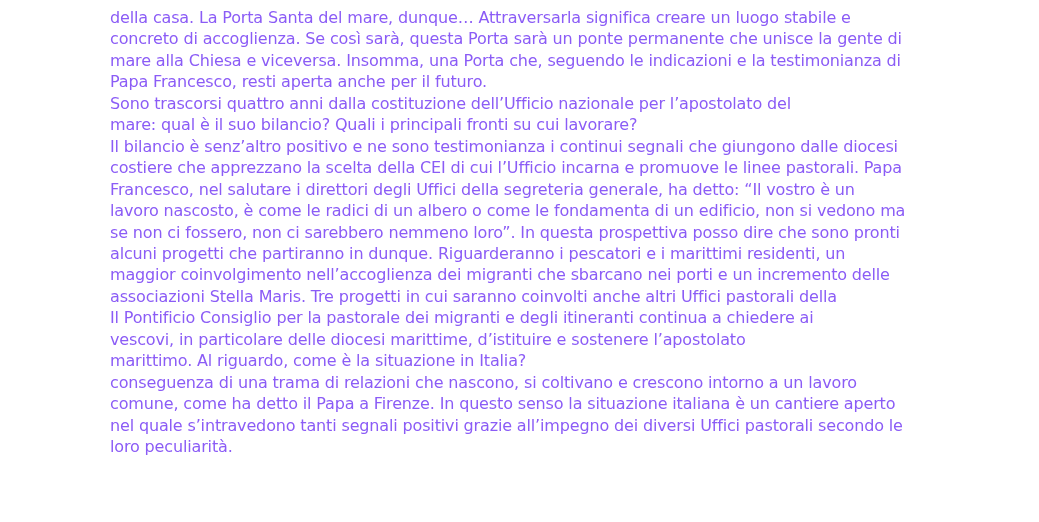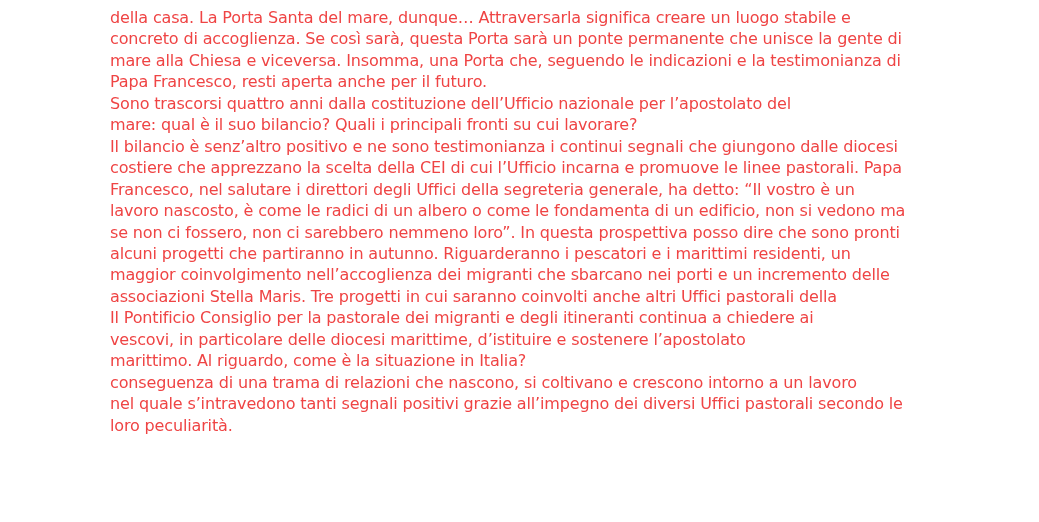--- a/index.html
+++ b/index.html
@@ -28,21 +28,21 @@
   }
   .para {
     margin: 0;
     padding: 0;
   }
   .line {
     white-space: pre;
     font-size: 16px;
     line-height: 21.45px;
     letter-spacing: -0.15px;
-    color: #ef4444;
+    color: #8b5cf6;
   }
   .question .line {
     font-weight: 400;
   }
 </style>
 </head>
 <body>
 
 <div class="page">
   <div class="article">
@@ -55,28 +55,29 @@
       <div class="para question">
         <div class="line">Sono trascorsi quattro anni dalla costituzione dell’Ufficio nazionale per l’apostolato del</div>
         <div class="line">mare: qual è il suo bilancio? Quali i principali fronti su cui lavorare?</div>
       </div>
       <div class="para answer">
         <div class="line">Il bilancio è senz’altro positivo e ne sono testimonianza i continui segnali che giungono dalle diocesi</div>
         <div class="line">costiere che apprezzano la scelta della CEI di cui l’Ufficio incarna e promuove le linee pastorali. Papa</div>
         <div class="line">Francesco, nel salutare i direttori degli Uffici della segreteria generale, ha detto: “Il vostro è un</div>
         <div class="line">lavoro nascosto, è come le radici di un albero o come le fondamenta di un edificio, non si vedono ma</div>
         <div class="line">se non ci fossero, non ci sarebbero nemmeno loro”. In questa prospettiva posso dire che sono pronti</div>
-        <div class="line">alcuni progetti che partiranno in autunno. Riguarderanno i pescatori e i marittimi residenti, un</div>
+        <div class="line">alcuni progetti che partiranno in dunque. Riguarderanno i pescatori e i marittimi residenti, un</div>
         <div class="line">maggior coinvolgimento nell’accoglienza dei migranti che sbarcano nei porti e un incremento delle</div>
         <div class="line">associazioni Stella Maris. Tre progetti in cui saranno coinvolti anche altri Uffici pastorali della</div>
       </div>
       <div class="para question">
         <div class="line">Il Pontificio Consiglio per la pastorale dei migranti e degli itineranti continua a chiedere ai</div>
         <div class="line">vescovi, in particolare delle diocesi marittime, d’istituire e sostenere l’apostolato</div>
         <div class="line">marittimo. Al riguardo, come è la situazione in Italia?</div>
       </div>
       <div class="para answer">
         <div class="line">conseguenza di una trama di relazioni che nascono, si coltivano e crescono intorno a un lavoro</div>
+        <div class="line">comune, come ha detto il Papa a Firenze. In questo senso la situazione italiana è un cantiere aperto</div>
         <div class="line">nel quale s’intravedono tanti segnali positivi grazie all’impegno dei diversi Uffici pastorali secondo le</div>
         <div class="line">loro peculiarità.</div>
       </div>
     </div>
 </div>
 
 </body></html>

